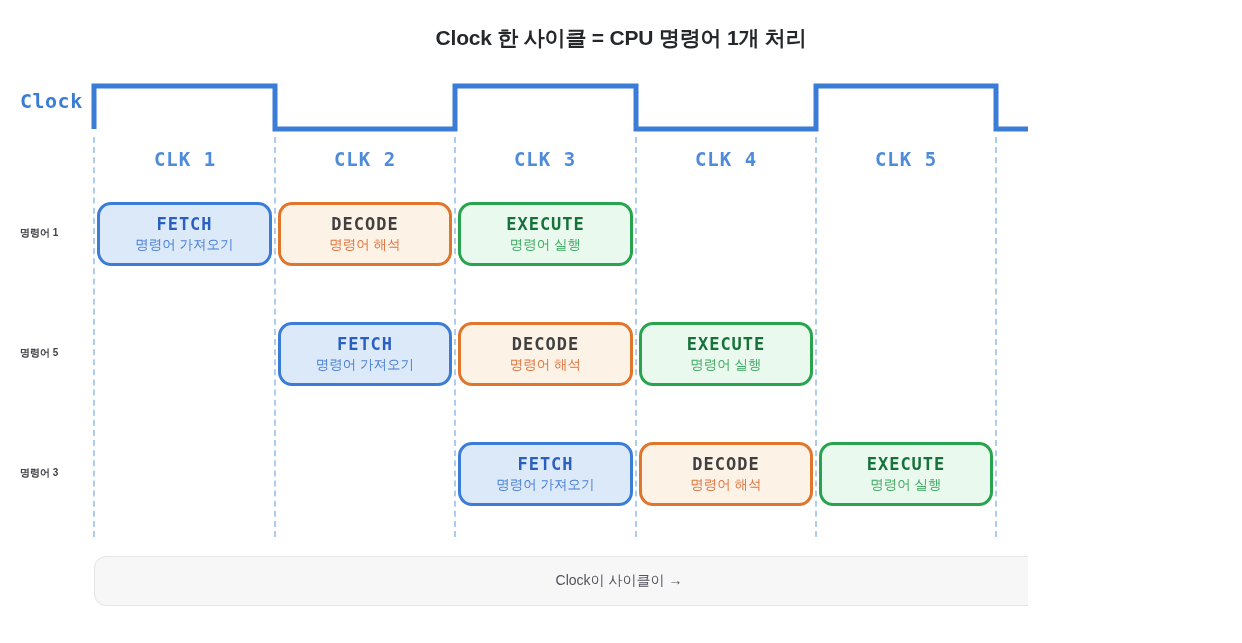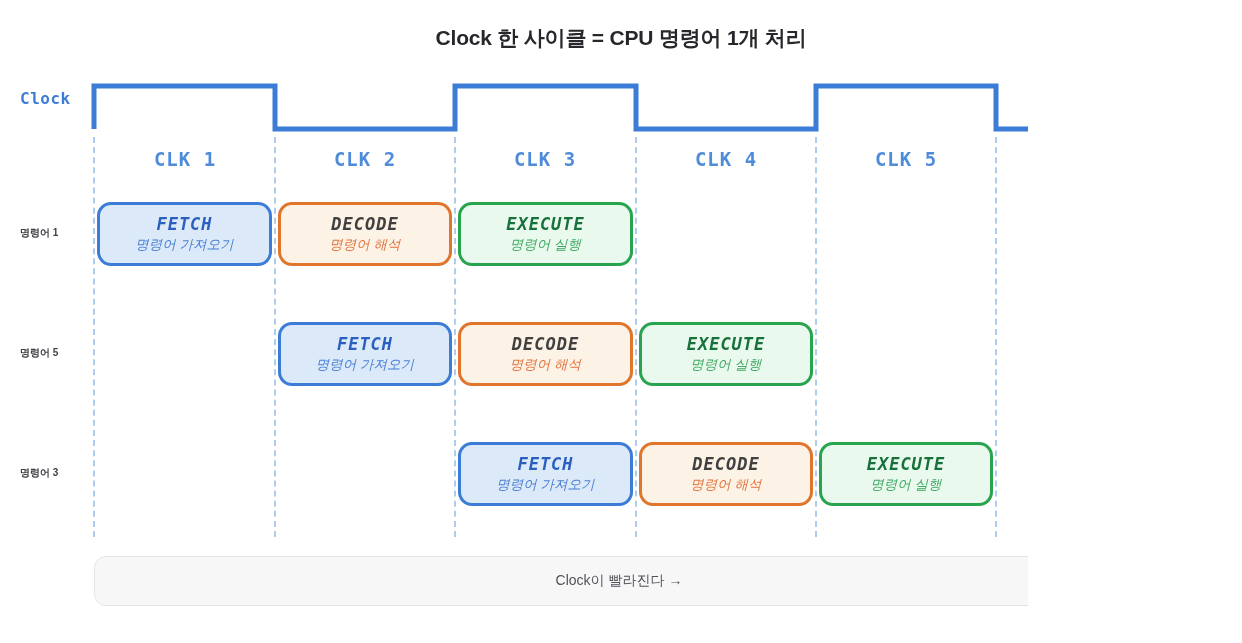--- a/index.html
+++ b/index.html
@@ -8,21 +8,21 @@
     position:relative; width:1028px; height:643px; background:#ffffff;
     font-family:"Liberation Sans","DejaVu Sans",sans-serif; overflow:hidden;
   }
   .title {
     position:absolute; top:24px; left:0; width:1242px; text-align:center;
     font-size:21px; font-weight:700; color:#26272b; letter-spacing:-0.2px;
   }
   .clock-label {
     position:absolute; left:20px; top:89px;
     font-family:"DejaVu Sans Mono","Liberation Mono",monospace;
-    font-size:16px; font-weight:700; color:#3b7dd6; letter-spacing:0.5px;
+    font-size:20px; font-weight:700; color:#3b7dd6; letter-spacing:0.5px;
   }
   .wave-svg { position:absolute; left:0; top:0; }
   .vline {
     position:absolute; top:137px; height:400px; width:0;
     border-left:2px dashed #aecdee;
   }
   .vl0{left:93px} .vl1{left:274px} .vl2{left:454px} .vl3{left:635px} .vl4{left:815px} .vl5{left:995px}
   .clk-label {
     position:absolute; top:148px; width:180px; text-align:center;
     font-family:"DejaVu Sans Mono","Liberation Mono",monospace;
@@ -31,21 +31,20 @@
   .ck0{left:95px} .ck1{left:275px} .ck2{left:455px} .ck3{left:636px} .ck4{left:816px} .ck5{left:996px}
   .row-label {
     position:absolute; left:20px; width:72px;
     font-size:10px; font-weight:700; color:#3f3f46;
   }
   .rl-a{top:226px} .rl-b{top:346px} .rl-c{top:466px}
   .box {
     position:absolute; height:64px; border-radius:14px; border:3px solid;
     display:flex; flex-direction:column; align-items:center; justify-content:center;
     gap:2px;
-    font-style:italic;
   }
   .row-a{top:202px} .row-b{top:322px} .row-c{top:442px}
   .c0{left:97px;width:175px} .c1{left:278px;width:174px} .c2{left:458px;width:175px}
   .c3{left:639px;width:174px} .c4{left:819px;width:174px}
   .fetch   { background:#dce9f8; border-color:#3b7dd6; }
   .decode  { background:#fdf2e6; border-color:#e0752c; }
   .execute { background:#e9f9ee; border-color:#28a44f; }
   .box-title {
     font-family:"DejaVu Sans Mono","Liberation Mono",monospace;
     font-size:17px; font-weight:700; letter-spacing:1px;
@@ -128,16 +127,16 @@
   <div class="box decode row-c c3">
     <div class="box-title">DECODE</div>
     <div class="box-sub">명령어 해석</div>
   </div>
   <div class="box execute row-c c4">
     <div class="box-title">EXECUTE</div>
     <div class="box-sub">명령어 실행</div>
   </div>
 
   <div class="note">
-    <div>Clock이 빨라진다 →</div>
+    <div>Clock이 사이클이 →</div>
   </div>
 
 </div>
 
 </body></html>

